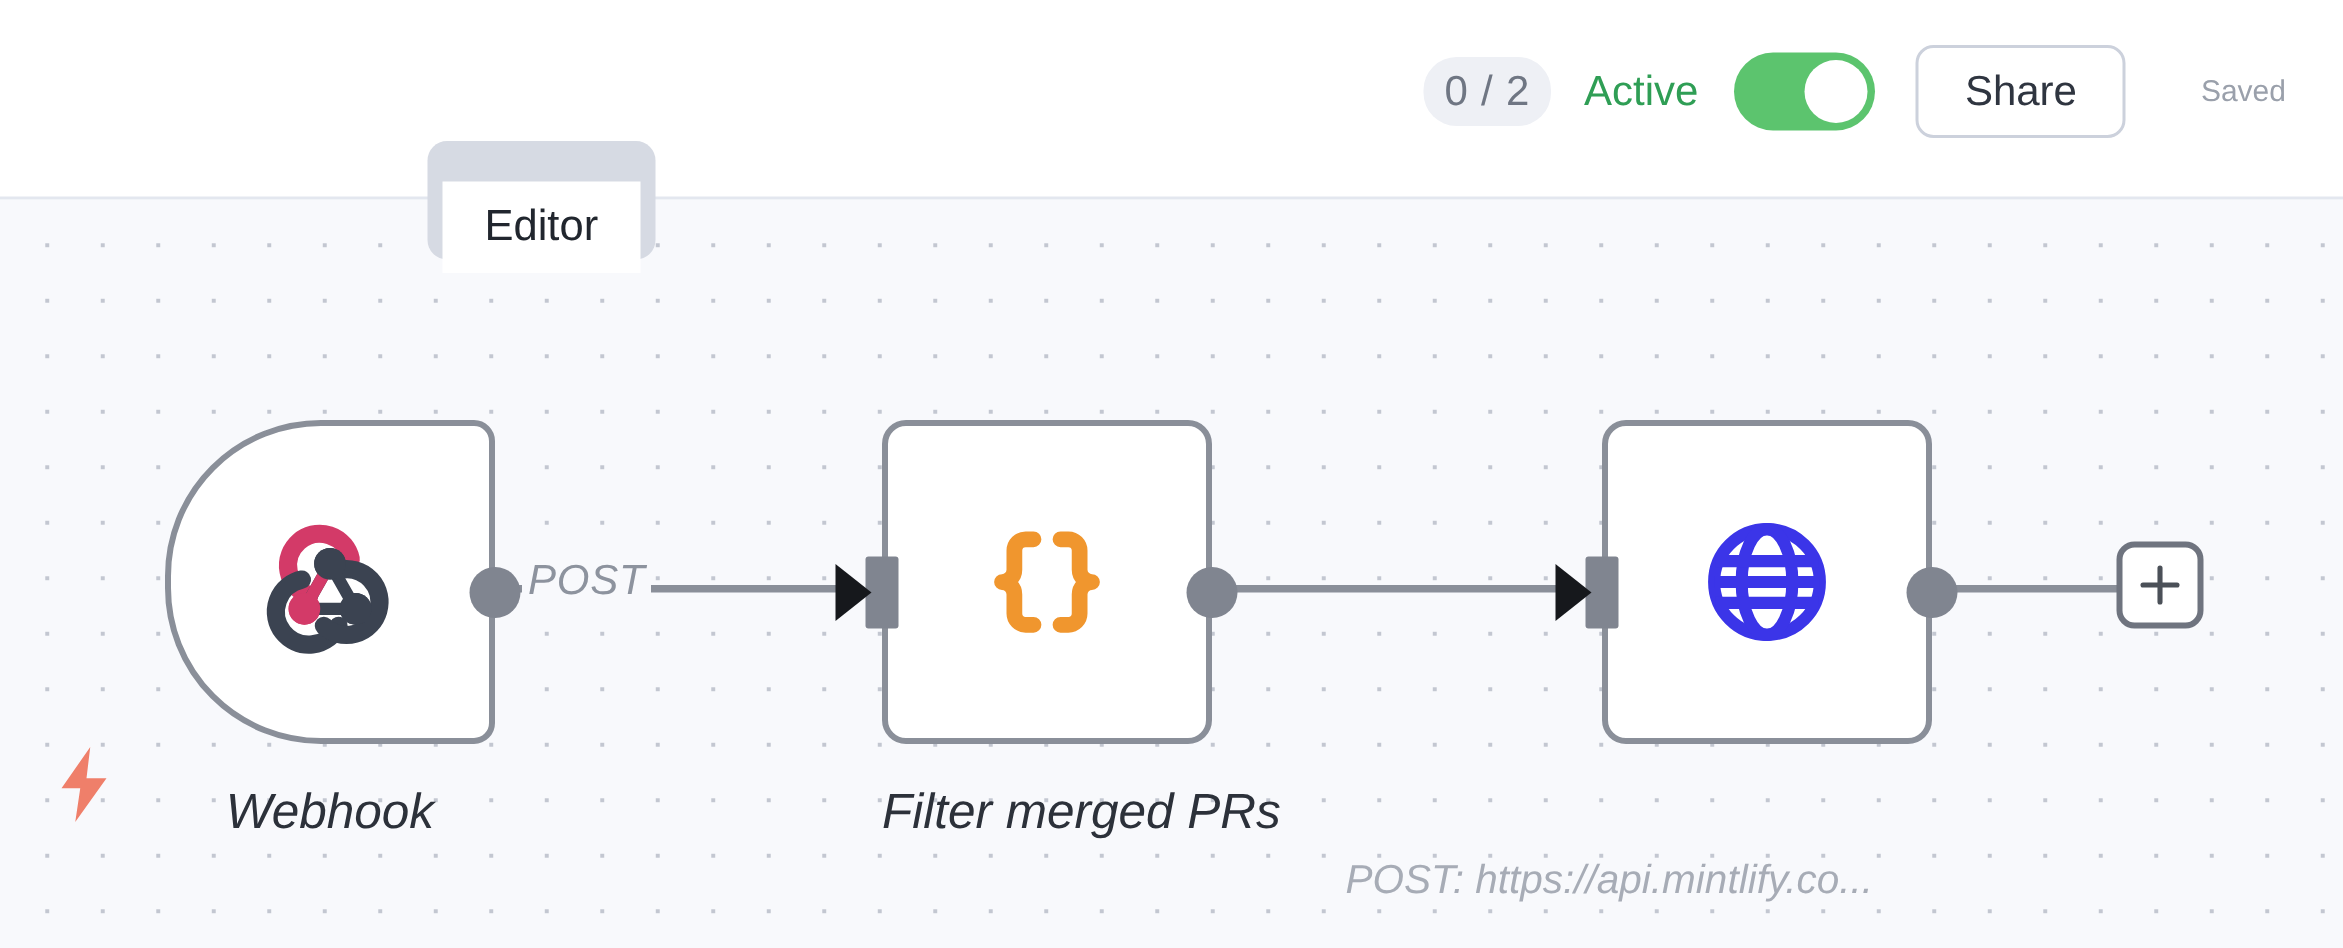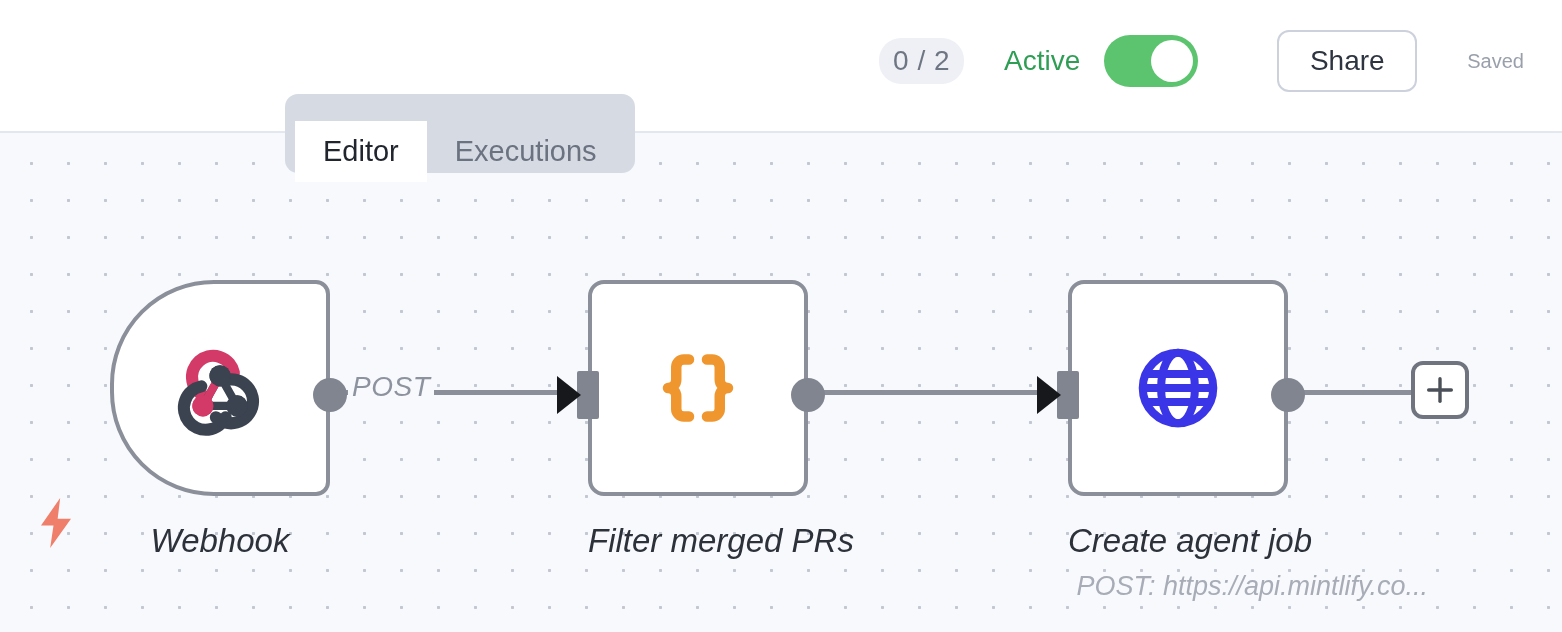--- a/index.html
+++ b/index.html
@@ -48,21 +48,21 @@
     padding: 0 14px;
     background: #eef0f5;
     border-radius: 22px;
     color: #6f7683;
     font-size: 28px;
     letter-spacing: 0.5px;
   }
   .active-label {
     color: #2f9e55;
     font-size: 28px;
-    margin-left: 40px;
+    margin-left: 22px;
     white-space: nowrap;
   }
   .toggle {
     position: relative;
     width: 94px;
     height: 52px;
     border-radius: 26px;
     background: #5cc46e;
     margin-left: 24px;
     flex: none;
@@ -70,21 +70,21 @@
   .toggle-knob {
     position: absolute;
     top: 5px;
     right: 5px;
     width: 42px;
     height: 42px;
     border-radius: 50%;
     background: #ffffff;
   }
   .share-btn {
-    margin-left: 79px;
+    margin-left: 27px;
     width: 140px;
     height: 62px;
     background: #ffffff;
     border: 2px solid #ccd1dc;
     border-radius: 12px;
     color: #2f3540;
     font-size: 28px;
     font-family: "Liberation Sans", sans-serif;
     cursor: pointer;
     display: flex;
@@ -265,25 +265,25 @@
     font-size: 33px;
     color: #2c313a;
     white-space: nowrap;
   }
   .node-label.l1 { left: 110px; top: 389px; width: 220px; }
   .node-label.l2 { left: 588px; top: 389px; width: 220px; }
   .node-label.l3 { left: 1068px; top: 389px; width: 220px; }
 
   .node-sub {
     position: absolute;
-    text-align: right;
+    text-align: left;
     font-size: 27px;
     color: #a7acb6;
     white-space: nowrap;
-    left: 928px;
+    left: 897px;
     top: 438px;
     width: 500px;
   }
 
   .icon-wrap { display: flex; align-items: center; justify-content: center; }
 </style>
 </head>
 <body>
 
 <div class="app">
@@ -295,21 +295,20 @@
       <div class="toggle">
         <div class="toggle-knob"></div>
       </div>
       <button class="share-btn">Share</button>
       <div class="saved-label">Saved</div>
     </div>
   </div>
 
   <div class="tabs">
     <div class="tab active">Editor</div>
-    <div class="tab">Executions</div>
   </div>
 
   <div class="canvas">
     <div class="flow">
 
       <div class="bolt">
         <svg width="40" height="56" viewBox="0 0 24 32">
           <path d="M14.5 1 L3 17.5 H10.5 L8.5 31 L21 13.5 H13 Z" fill="#ef7f6a"></path>
         </svg>
       </div>
@@ -380,18 +379,17 @@
         <svg width="34" height="34" viewBox="0 0 24 24">
           <g stroke="#4b5058" stroke-width="2.4" stroke-linecap="round">
             <line x1="12" y1="4" x2="12" y2="20"></line>
             <line x1="4" y1="12" x2="20" y2="12"></line>
           </g>
         </svg>
       </div>
 
       <div class="node-label l2">Filter merged PRs</div>
       <div class="node-label l1">Webhook</div>
-      <div class="node-label l3">Create agent job</div>
       <div class="node-sub">POST: https://api.mintlify.co...</div>
 
     </div>
   </div>
 </div>
 
 </body></html>

